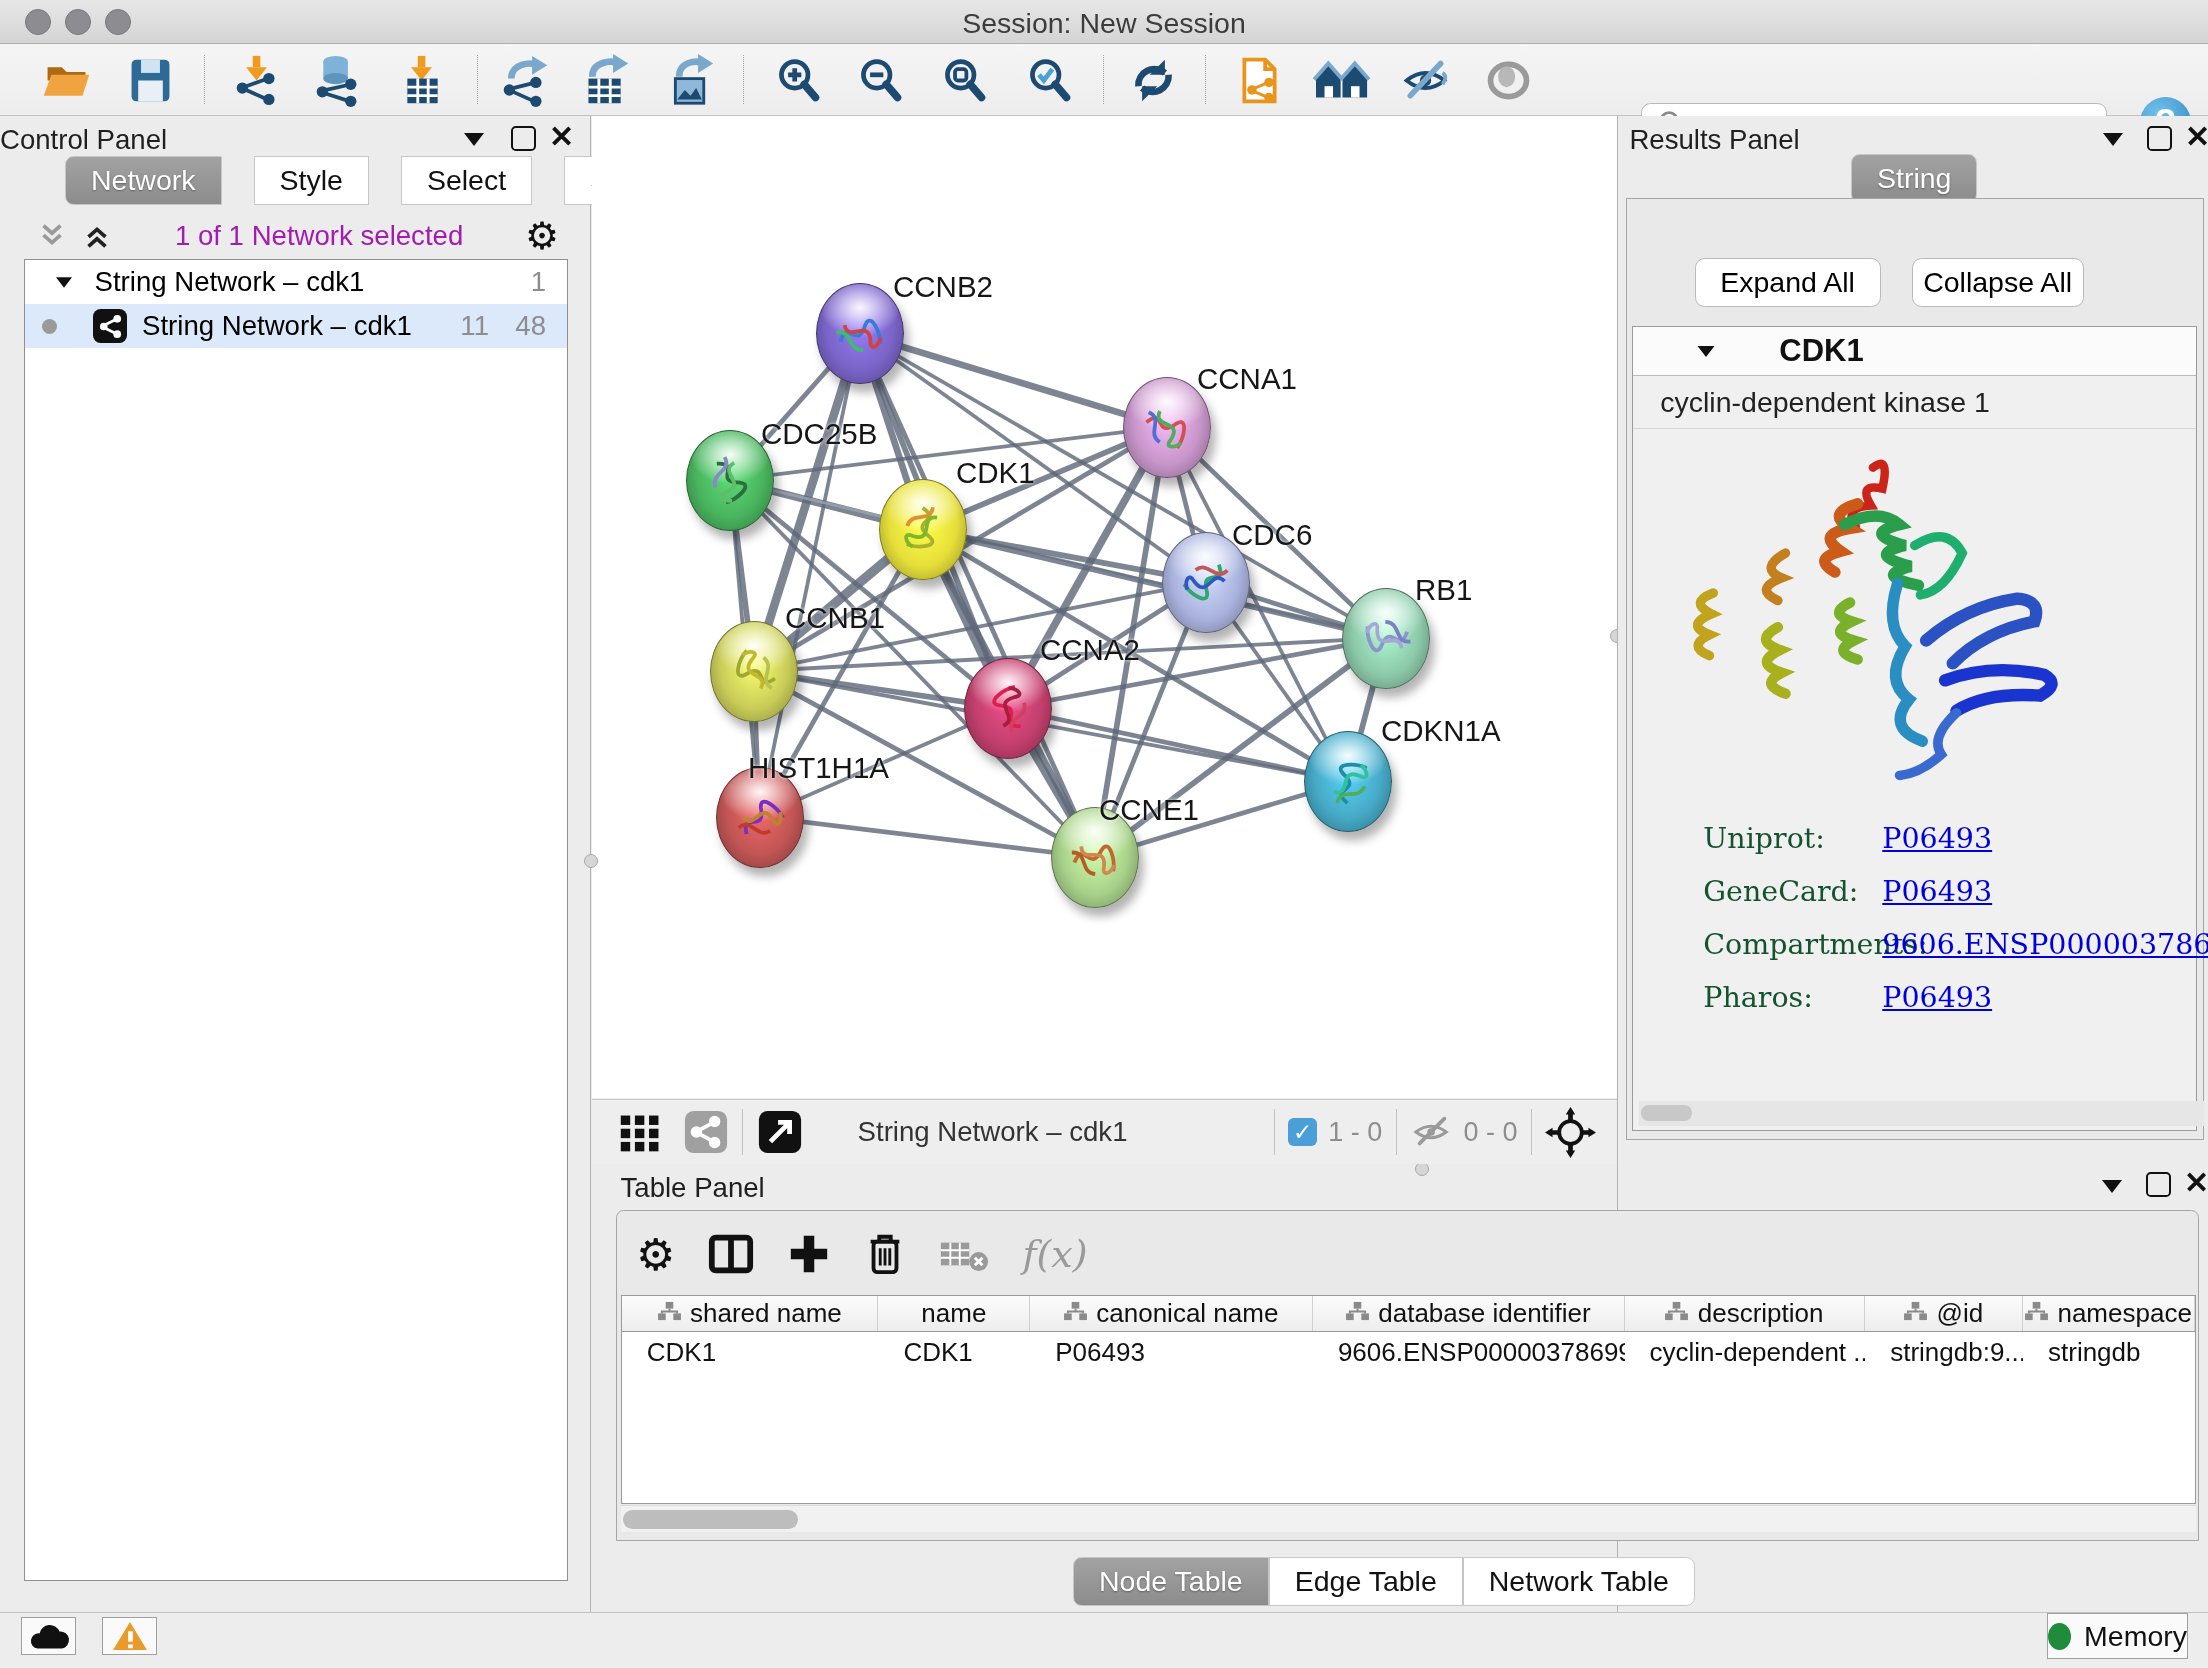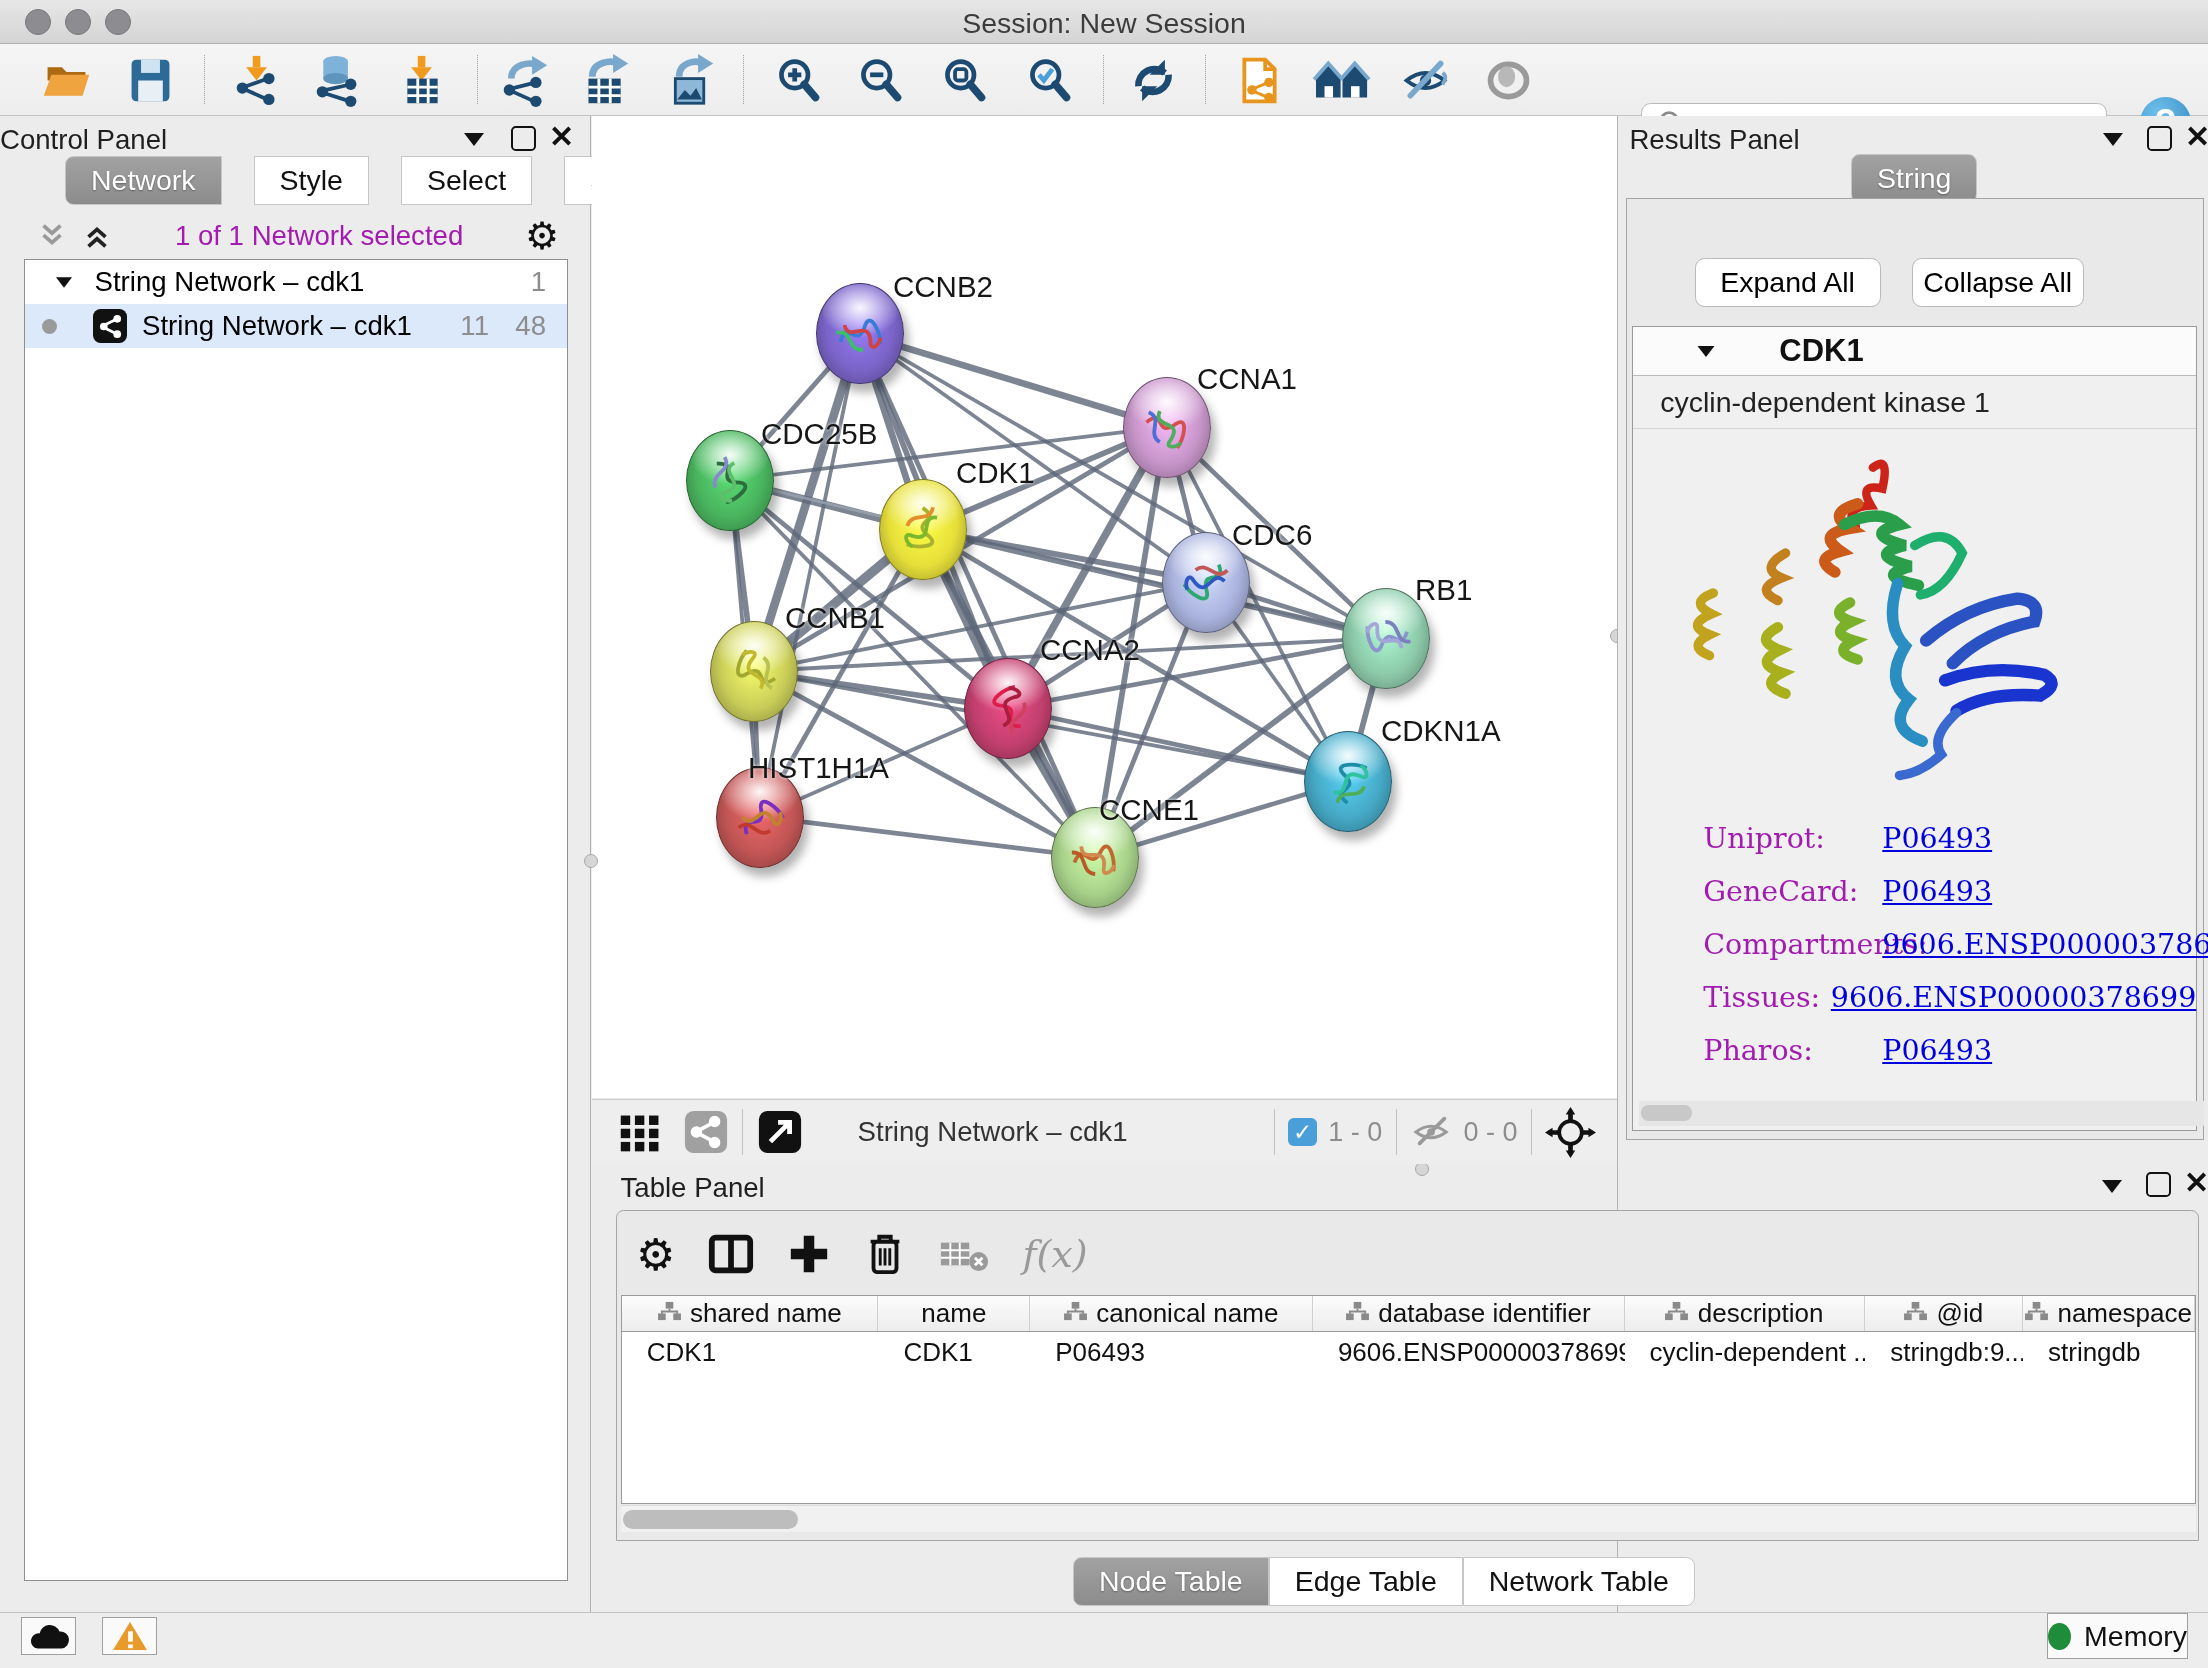--- a/index.html
+++ b/index.html
@@ -81,21 +81,21 @@
     border-radius:9.5px; font-size:28.5px; display:flex; align-items:center; justify-content:center; }
   #rp-inner { position:absolute; left:5.7px; top:127px; width:565px; height:805px;
     background:#f0f0f0; border:1.9px solid #9a9a9a; }
   #cdk1-header { height:49px; background:#fbfbfb; border-bottom:1px solid #bbb;
     display:flex; align-items:center; }
   #cdk1-desc { height:53px; border-bottom:1px solid #d5d5d5; display:flex; align-items:center;
     font-size:28.5px; color:#222; padding-left:27px; }
   #crosslinks { font-family:"DejaVu Serif", serif; position:absolute; left:0; top:495px; width:100%; }
   #crosslinks h3 { font-size:29.5px; color:#111; margin-left:48px; margin-bottom:13.3px; }
   .cl-row { display:flex; margin-left:70px; margin-bottom:20px; font-size:28.5px; }
-  .cl-label { width:179px; color:#a21caf; }
+  .cl-label { width:179px; color:#14532d; }
   .cl-value { color:#0000dd; text-decoration:underline; }
   #rp-scroll { position:absolute; left:5.7px; bottom:3.8px; width:565px; height:25px; background:#e6e6e6; }
   #rp-thumb { position:absolute; left:1.9px; top:3.8px; width:51px; height:16px; background:#c8c8c8; border-radius:7.6px; }
 
   
   #tp-header { position:absolute; left:592px; top:1172px; width:1617px; height:38px; }
   #table-panel { position:absolute; left:616px; top:1210px; width:1583px; height:331px;
     background:#e9e9e9; border:1px solid #a5a5a5; border-radius:7.6px 7.6px 0 0; }
   #tp-toolbar { position:absolute; left:19px; top:9.5px; height:67px; display:flex;
     align-items:center; gap:32px; }
@@ -589,24 +589,20 @@
             </div>
             <div class="cl-row">
               <span class="cl-label">GeneCard:</span>
               <span class="cl-value">P06493</span>
             </div>
             <div class="cl-row">
               <span class="cl-label">Compartments:</span>
               <span class="cl-value">9606.ENSP00000378699</span>
             </div>
             <div class="cl-row">
-              <span class="cl-label">Tissues:</span>
-              <span class="cl-value">9606.ENSP00000378699</span>
-            </div>
-            <div class="cl-row">
               <span class="cl-label">Pharos:</span>
               <span class="cl-value">P06493</span>
             </div>
           </div>
       </div>
       <div id="rp-scroll">
           <div id="rp-thumb"></div>
         </div>
     </div>
   </div>

